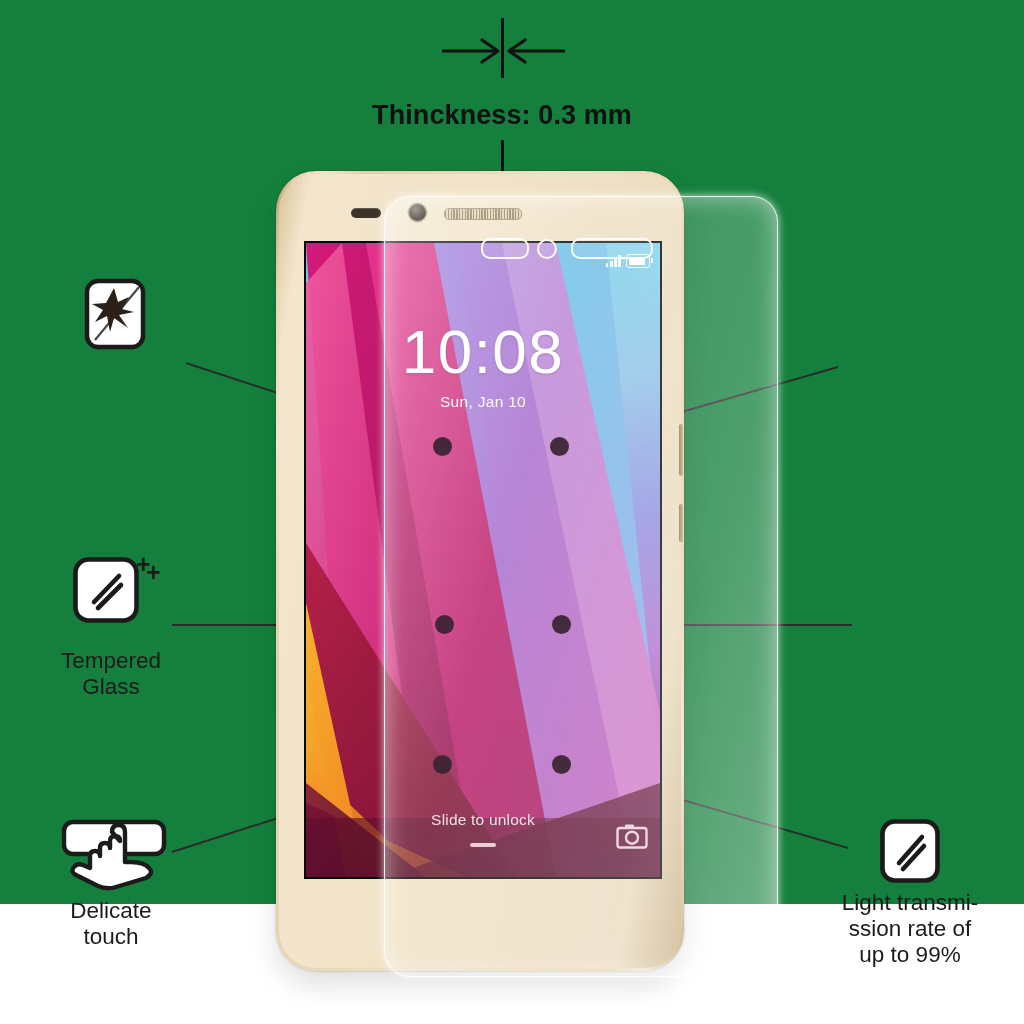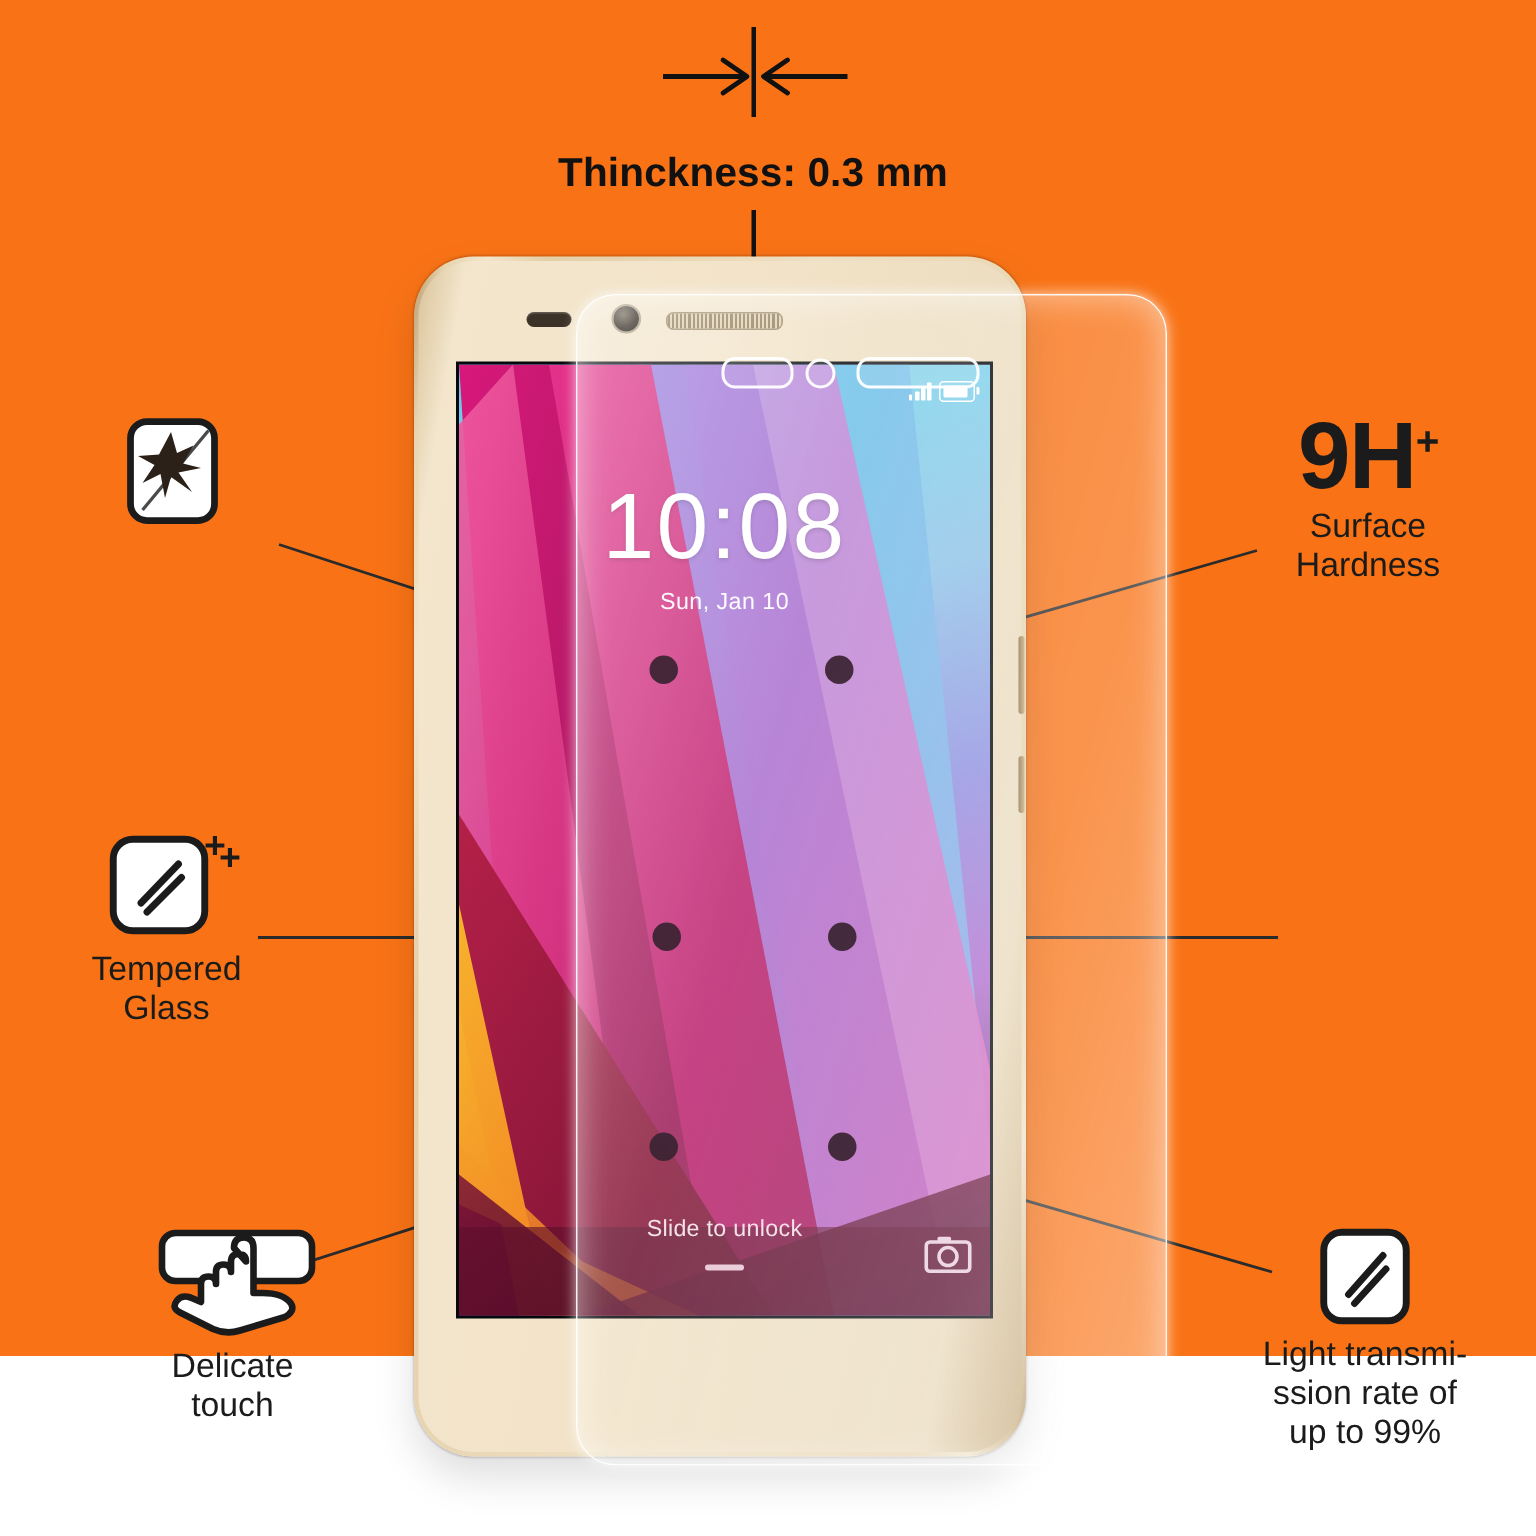--- a/index.html
+++ b/index.html
@@ -1,19 +1,19 @@
 <!DOCTYPE html>
 <html><head>
 <meta charset="utf-8">
 <title>Tempered Glass Screen Protector Infographic</title>
 <style>
   html,body{margin:0;padding:0;background:#ffffff;}
   body{width:1024px;height:1024px;overflow:hidden;
        font-family:"Liberation Sans","DejaVu Sans",sans-serif;color:#1a1a1a;}
-  #stage{position:relative;width:1024px;height:904px;background:#f97316;}
+  #stage{position:relative;width:1024px;height:904px;background:#15803d;}
 
   
   .abs{position:absolute;}
 
   
   #thick-wrap{left:0;top:0;width:1024px;height:175px;}
   .tick-vline{position:absolute;background:#111;width:3px;}
   .arrow-svg{position:absolute;}
   #thick-label{position:absolute;left:302px;top:100px;width:400px;
       font-size:27px;font-weight:bold;letter-spacing:.1px;text-align:center;color:#111;}
@@ -255,40 +255,33 @@
   <div class="feat" style="left:0px;top:556px;width:222px;">
     <div style="position:relative;width:90px;margin:0 auto;">
       <svg width="68" height="68" viewBox="0 0 68 68" style="display:block;margin-left:6px;">
         <rect x="3.5" y="3.5" width="61" height="61" rx="13" fill="#fff" stroke="#1b1b1b" stroke-width="4.6"></rect>
         <line x1="22" y1="46" x2="47" y2="20" stroke="#1b1b1b" stroke-width="4.6" stroke-linecap="round"></line>
         <line x1="26" y1="52" x2="49" y2="29" stroke="#1b1b1b" stroke-width="4.6" stroke-linecap="round"></line>
       </svg>
       <span class="plusplus" style="left:70px;top:-4px;">+</span>
       <span class="plusplus" style="left:80px;top:4px;">+</span>
     </div>
-    <div class="cap" style="margin-top:9px;">Tempered
+    <div class="cap" style="margin-top:24px;">Tempered
 Glass</div>
   </div>
 
-  <div class="feat" style="left:0px;top:818px;width:222px;padding-left:44px;">
+  <div class="feat" style="left:0px;top:818px;width:222px;">
     <svg class="icon-box" width="122" height="74" viewBox="0 0 122 74" style="display:block;">
       <rect x="14" y="4" width="100" height="32" rx="9" fill="#fff" stroke="#1b1b1b" stroke-width="4.4"></rect>
       <path d="M62 14 q0-7 6.5-7 t6.5 7 v30 h6 q14 0 19 7 q3 5 -4 9 l-30 9 q-9 3 -18 -1 l-22 -11 q-6 -3 -2 -8 q3 -4 9 -2 l7 3 v-12 q0-5 5-5 t5 5 v-8 q0-5 5-5 t5 5 v-7 q0-5 5-5 t5 5 z" fill="#fff" stroke="#1b1b1b" stroke-width="4.4" stroke-linejoin="round"></path>
     </svg>
     <div class="cap" style="margin-top:6px;">Delicate
 touch</div>
   </div>
 
-  <div class="feat" style="left:800px;top:276px;width:224px;">
-    <div class="big9h">
-      <span>9H</span><sup>+</sup>
-    </div>
-    <div class="cap" style="margin-top:4px;">Surface
-Hardness</div>
-  </div>
 
 
   <div class="feat" style="left:796px;top:818px;width:228px;">
     <svg class="icon-box" width="62" height="66" viewBox="0 0 62 66" style="display:block;">
       <rect x="3.5" y="3.5" width="55" height="59" rx="12" fill="#fff" stroke="#1b1b1b" stroke-width="4.6"></rect>
       <line x1="20" y1="45" x2="43" y2="19" stroke="#1b1b1b" stroke-width="4.6" stroke-linecap="round"></line>
       <line x1="24" y1="51" x2="45" y2="28" stroke="#1b1b1b" stroke-width="4.6" stroke-linecap="round"></line>
     </svg>
     <div class="cap" style="margin-top:6px;">Light transmi-
 ssion rate of

